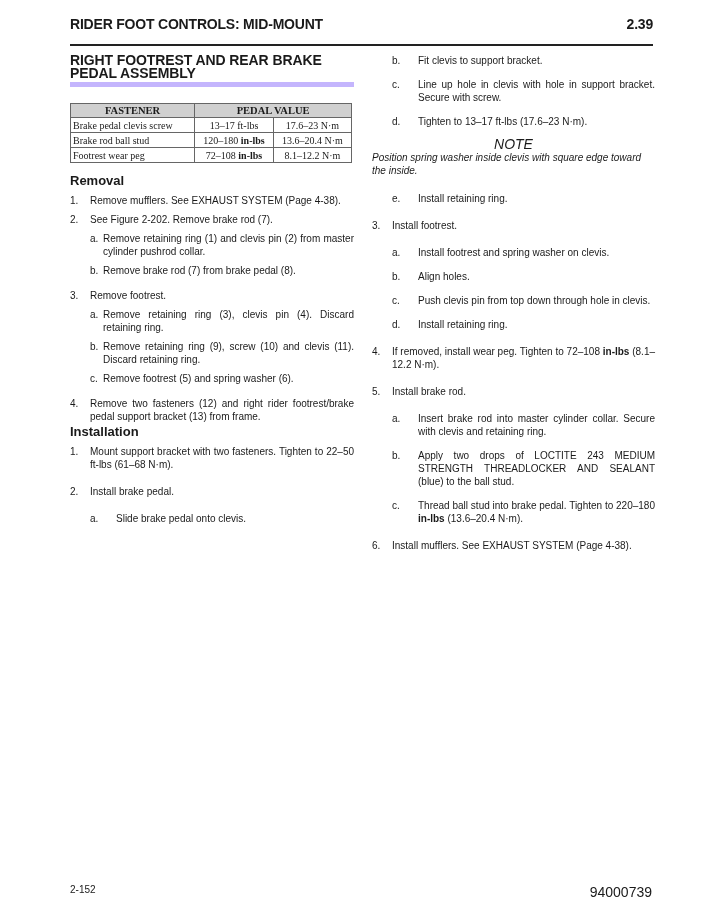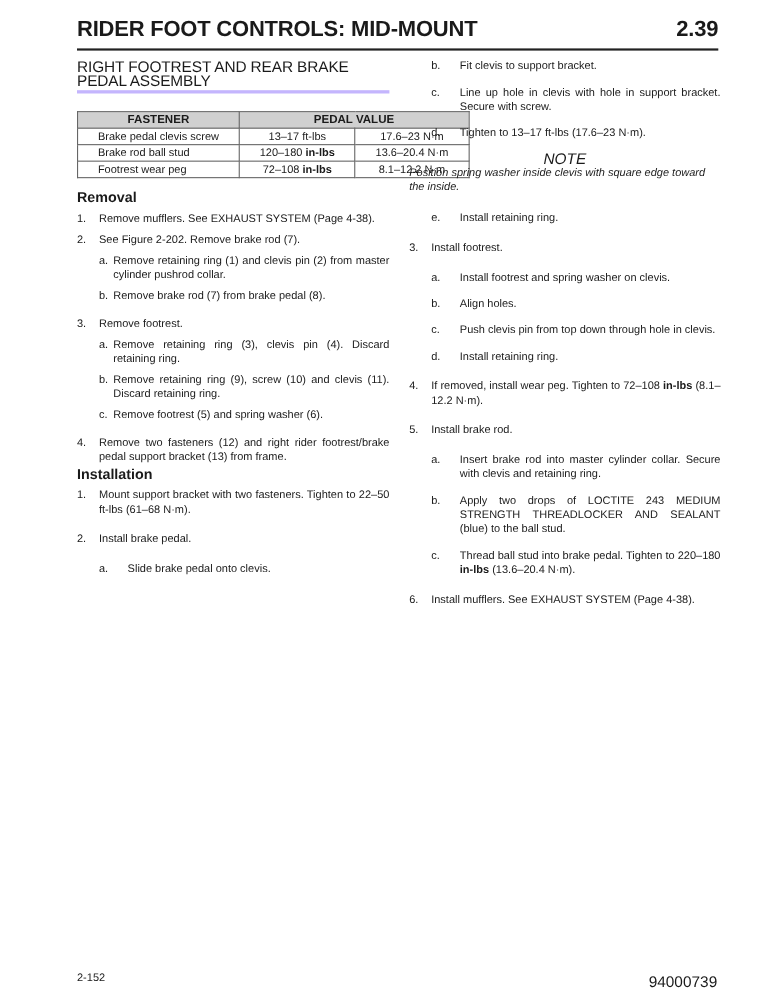--- a/index.html
+++ b/index.html
@@ -3,41 +3,41 @@
 <meta charset="utf-8">
 <style>
   html, body { margin: 0; padding: 0; background: #ffffff; }
   body {
     width: 705px; height: 911px; position: relative; overflow: hidden;
     font-family: "Liberation Sans", sans-serif; color: #1a1a1a;
   }
   .header {
     position: absolute; left: 70px; top: 16px; width: 583px;
     display: flex; justify-content: space-between; align-items: baseline;
-    font-weight: bold; font-size: 20px; letter-spacing: -0.2px;
+    font-weight: bold; font-size: 14px; letter-spacing: -0.2px;
   }
   .header-rule {
     position: absolute; left: 70px; top: 44px; width: 583px; height: 2px; background: #222;
   }
   .col-left { position: absolute; left: 70px; top: 54px; width: 284px; }
   .col-right { position: absolute; left: 372px; top: 54px; width: 283px; }
 
   .section-title {
-    font-weight: normal; font-size: 14px; line-height: 13px; margin: 0; padding-bottom: 2px;
-    border-bottom: 3px solid #c4b5fd; letter-spacing: -0.1px;
+    font-weight: bold; font-size: 14px; line-height: 13px; margin: 0; padding-bottom: 2px;
+    border-bottom: 5px solid #c4b5fd; letter-spacing: -0.1px;
   }
   table.torque {
     border-collapse: collapse; margin-top: 16px; width: 282px; font-size: 10px;
   }
   table.torque th {
     background: #d0d0d0; font-weight: bold; font-size: 10.5px; padding: 1px 2px; border: 1px solid #666;
   }
-  table.torque td { border: 1px solid #666; padding: 1px 18px; height: 12px; white-space: nowrap; }
+  table.torque td { border: 1px solid #666; padding: 1px 2px; height: 12px; white-space: nowrap; }
   table.torque td.c { text-align: center; }
-  table.torque { border: 1.5px solid #444; }
+  table.torque { border: 1.5px solid #444; font-family: Liberation Serif, serif; }
 
   .subhead { font-weight: bold; font-size: 13px; margin: 12px 0 6px 0; }
   .step { font-size: 10px; line-height: 13px; display: flex; }
   .step .num { width: 20px; flex: none; }
   .step .txt { flex: 1; text-align: justify; }
   .sub { font-size: 10px; line-height: 13px; display: flex; padding-left: 20px; }
   .sub .let { width: 13px; flex: none; }
   .sub .txt { flex: 1; text-align: justify; }
   .rsub { font-size: 10px; line-height: 13px; display: flex; padding-left: 20px; }
   .rsub .let { width: 26px; flex: none; }

